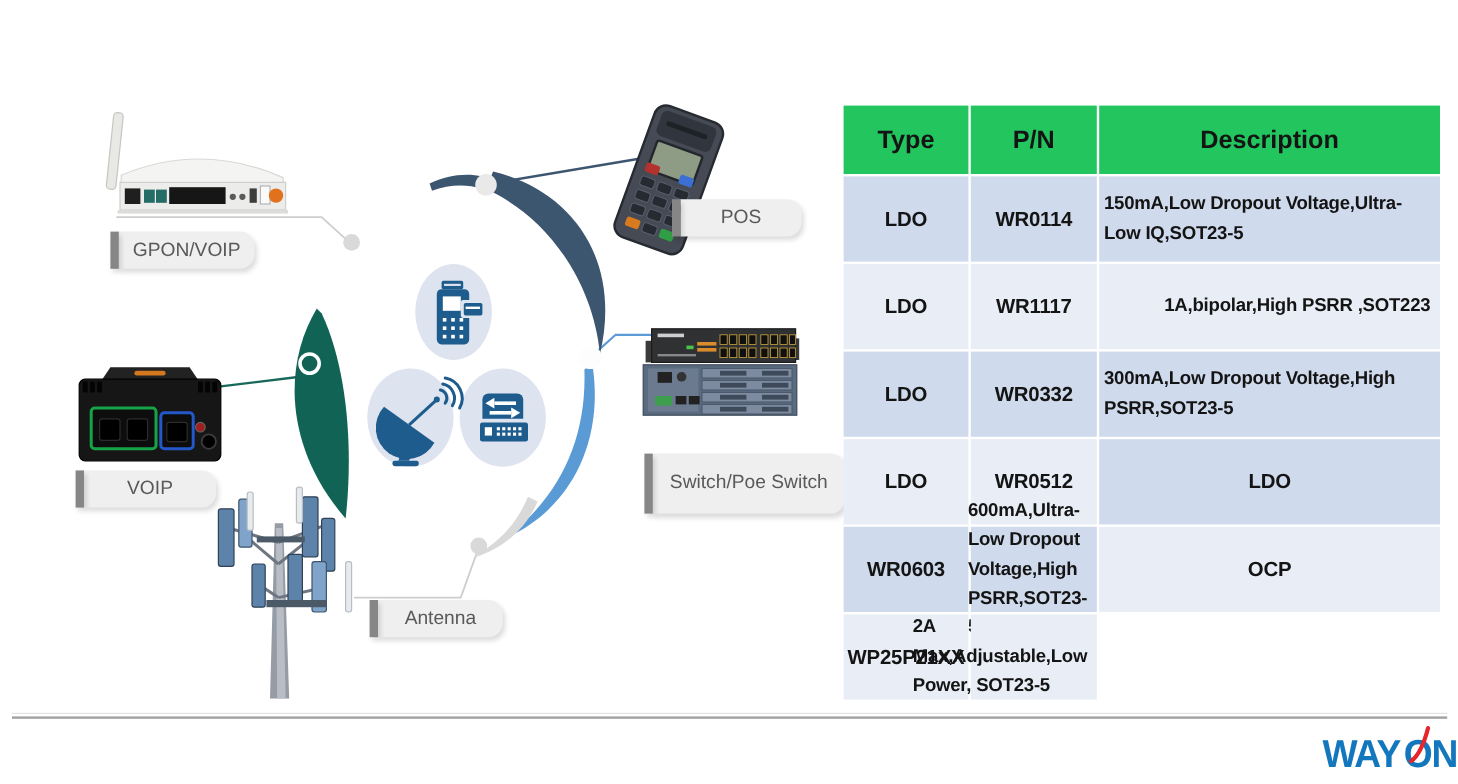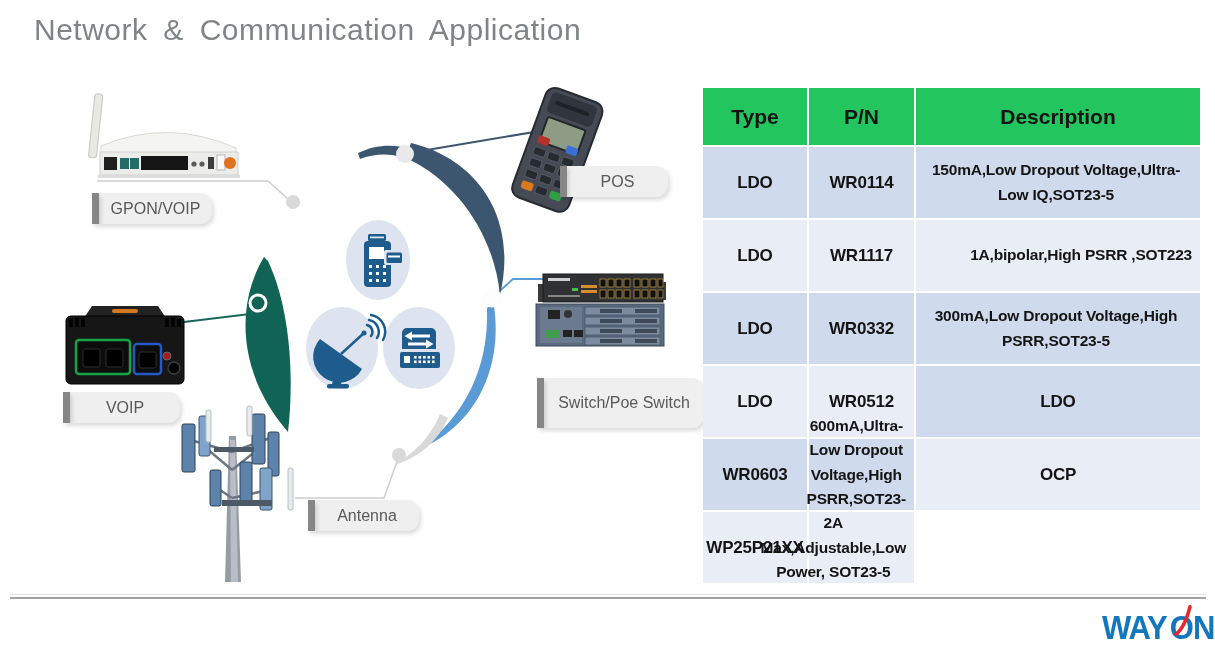--- a/index.html
+++ b/index.html
@@ -20,40 +20,39 @@
   .tag-pos{left:567px;top:166px;width:101px;height:31px;}
   .tag-switch{left:544px;top:378px;width:152px;height:50px;padding:0 4px;}
   .tag-antenna{left:315px;top:500px;width:104px;height:31px;}
   
   .parts-table{position:absolute;left:703px;top:88px;display:grid;
       grid-template-columns:104px 105px 284px;grid-auto-rows:auto;gap:2px;}
   .cell{display:flex;align-items:center;justify-content:center;color:#141414;
         font-weight:bold;}
   .cell-hdr{background:#22c55e;height:57px;font-size:21px;}
   .cell-data{height:71px;font-size:17px;letter-spacing:-.2px;}
-  .cell-desc{justify-content:flex-end;text-align:center;font-size:15.5px;line-height:1.55;
+  .cell-desc{justify-content:flex-end;text-align:left;font-size:15.5px;line-height:1.55;
              padding-right:8px;padding-left:4px;box-sizing:border-box;}
   .row-odd{background:#cfdaec;}
   .row-even{background:#e9eef6;}
   
   .divider{position:absolute;left:10px;top:594px;width:1196px;height:4px;
            border-top:1px solid #e3e3e3;background:linear-gradient(#9fa1a3,#9fa1a3) 0 2px/100% 2.5px no-repeat;}
   .logo{position:absolute;left:1102px;top:610px;display:flex;align-items:flex-end;
         color:#1377be;font-weight:bold;font-size:31px;letter-spacing:-1px;
         transform:scaleY(1.05);transform-origin:top left;}
   .logo span{display:inline-block;}
   .logo-o-wrap{position:relative;display:inline-block;margin-left:3px;}
   .logo-swoosh{position:absolute;left:2px;top:-5px;}
 </style>
 </head>
 <body>
 
 <div class="slide">
 
-  <div class="page-title">Network  &amp;  Communication Application</div>
 
   <svg class="diagram-svg" width="1215" height="653" viewBox="0 0 1215 653">
 
     <g>
       <polyline points="97,181 268,181 290,201" fill="none" stroke="#cdcdcd" stroke-width="1.5"></polyline>
       <circle cx="293" cy="202" r="7" fill="#d9d9d9"></circle>
       <line x1="184" y1="322" x2="250" y2="314" stroke="#17685a" stroke-width="2"></line>
       <line x1="409" y1="153" x2="540" y2="131" stroke="#3d566f" stroke-width="2"></line>
       <polyline points="493,297 513,279 551,279" fill="none" stroke="#5b9bd5" stroke-width="1.8"></polyline>
       <polyline points="399,456 384,498 295,498" fill="none" stroke="#cdcdcd" stroke-width="1.5"></polyline>

